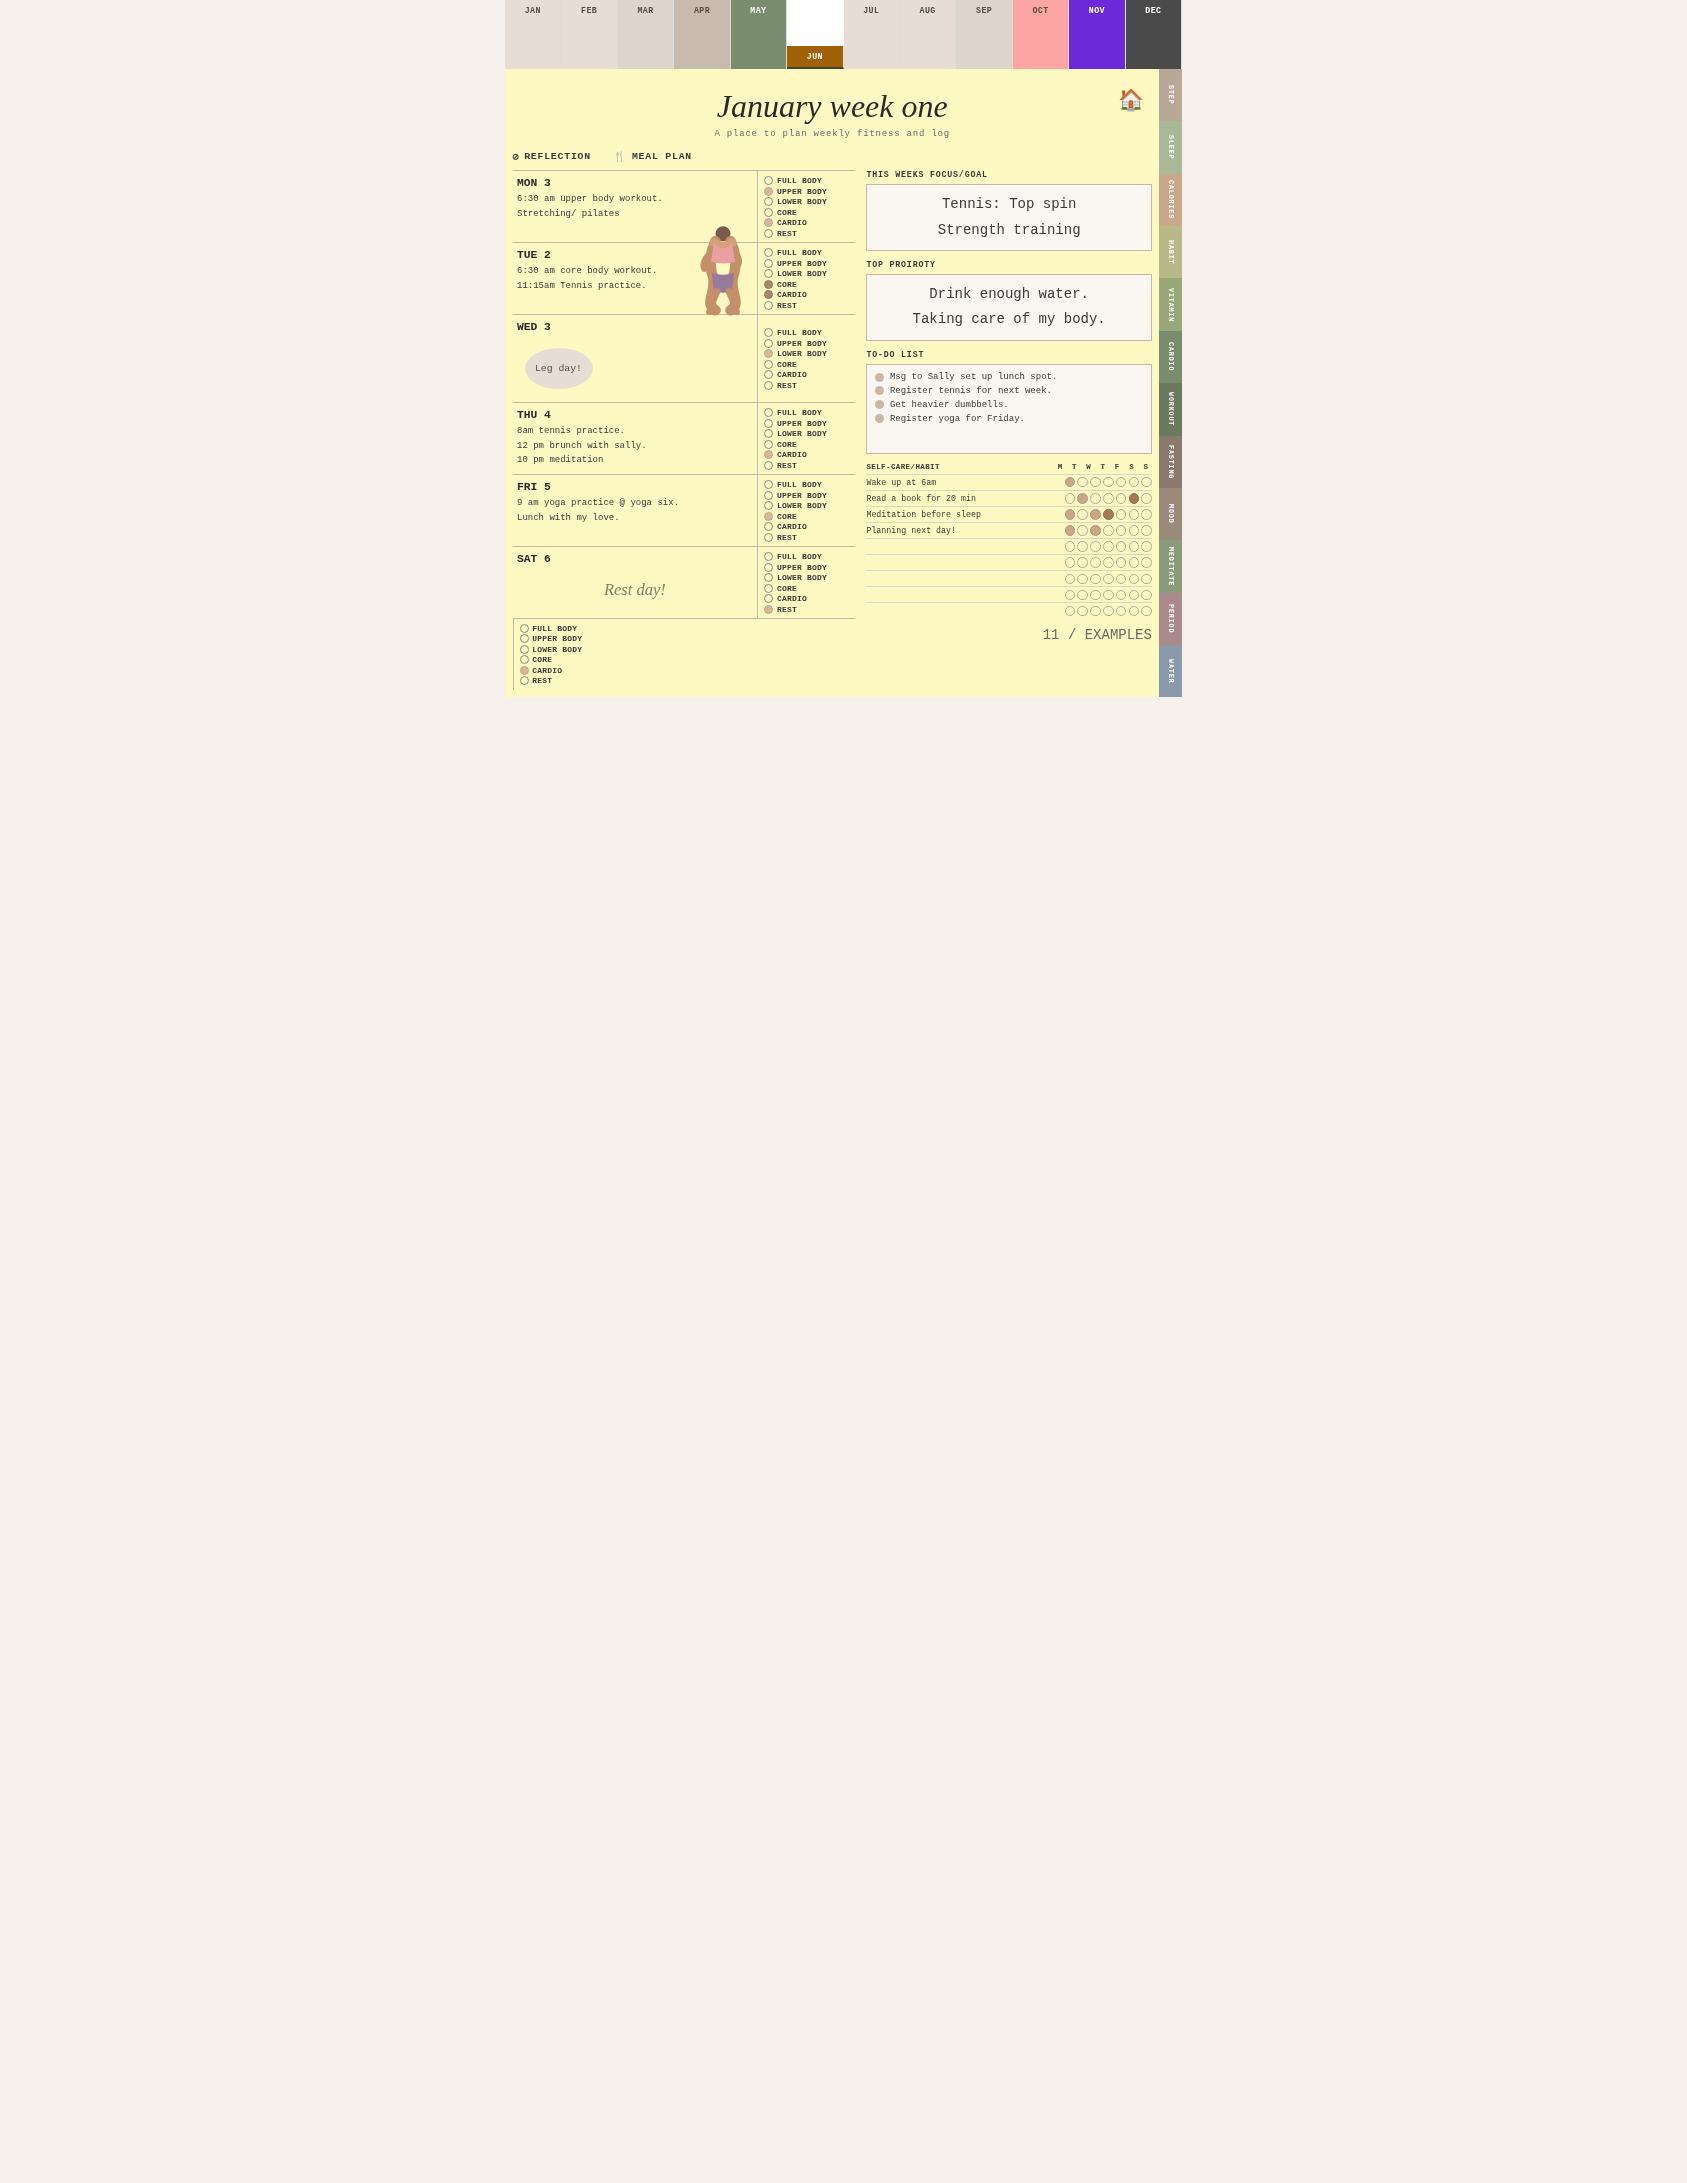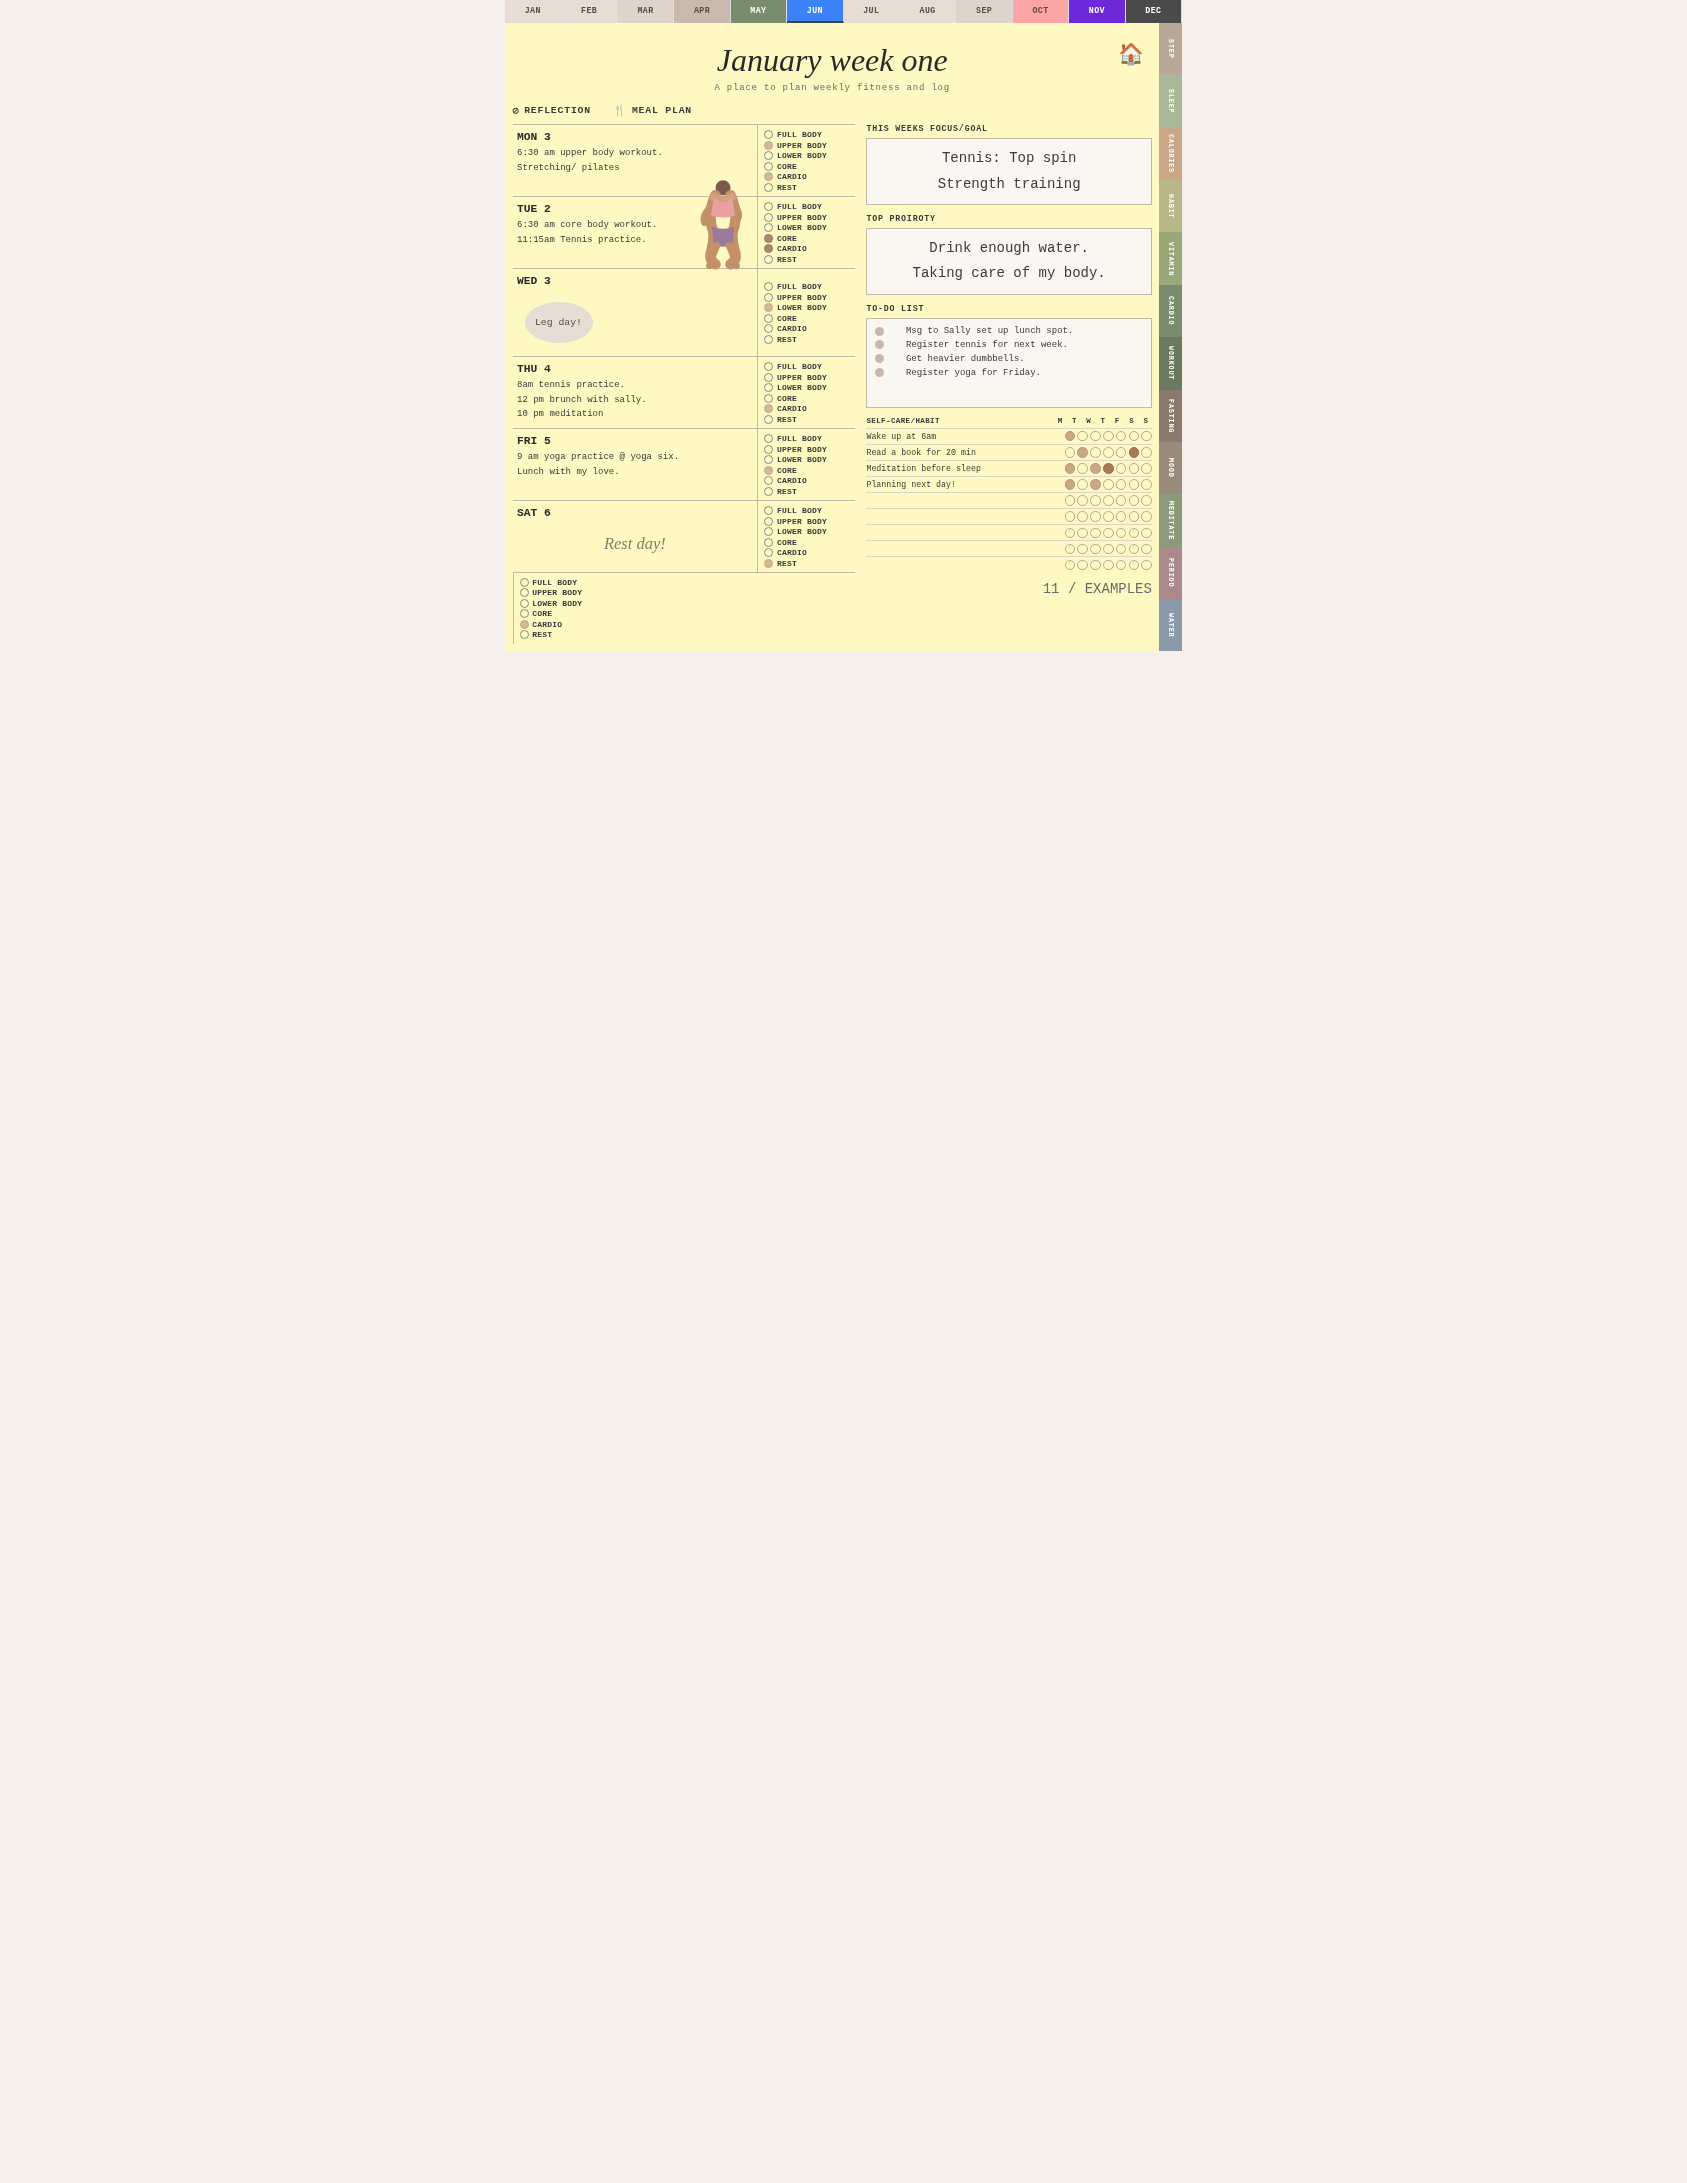--- a/index.html
+++ b/index.html
@@ -26,21 +26,21 @@
       font-weight: bold;
       letter-spacing: 0.4px;
       cursor: pointer;
       border-right: 0.8px solid #ddd;
     }
     .month-tab.jan { background: #e8ddd5; color: #5a4a3f; }
     .month-tab.feb { background: #e8ddd5; color: #5a4a3f; }
     .month-tab.mar { background: #ddd4cc; color: #5a4a3f; }
     .month-tab.apr { background: #c9bab0; color: #5a4a3f; }
     .month-tab.may { background: #7a8c6e; color: #fff; }
-    .month-tab.jun { background: #3b82f6; color: #fff; border-bottom: 2.3px solid #3a4a32; }
+    .month-tab.jun { background: #a16207; color: #fff; border-bottom: 2.3px solid #3a4a32; margin-top: 46px; }
     .month-tab.jul { background: #e8ddd5; color: #5a4a3f; }
     .month-tab.aug { background: #e8ddd5; color: #5a4a3f; }
     .month-tab.sep { background: #ddd4cc; color: #5a4a3f; }
     .month-tab.oct { background: #fca5a5; color: #5a4a3f; }
     .month-tab.nov { background: #6d28d9; color: #fff; }
     .month-tab.dec { background: #4a4a4a; color: #fff; }
 
     
     .main-wrapper {
       display: flex;
@@ -236,21 +236,21 @@
       color: #3a3a3a;
       text-align: center;
       line-height: 1.8;
       font-family: 'Courier New', monospace;
     }
 
     
     .todo-item {
       display: flex;
       align-items: center;
-      gap: 22px;
+      gap: 6px;
       font-size: 9px;
       color: #3a3a3a;
       margin-bottom: 3.8px;
       font-family: 'Courier New', monospace;
     }
     .todo-bullet {
       width: 9px;
       height: 9px;
       border-radius: 50%;
       background: #c8b8a8;

